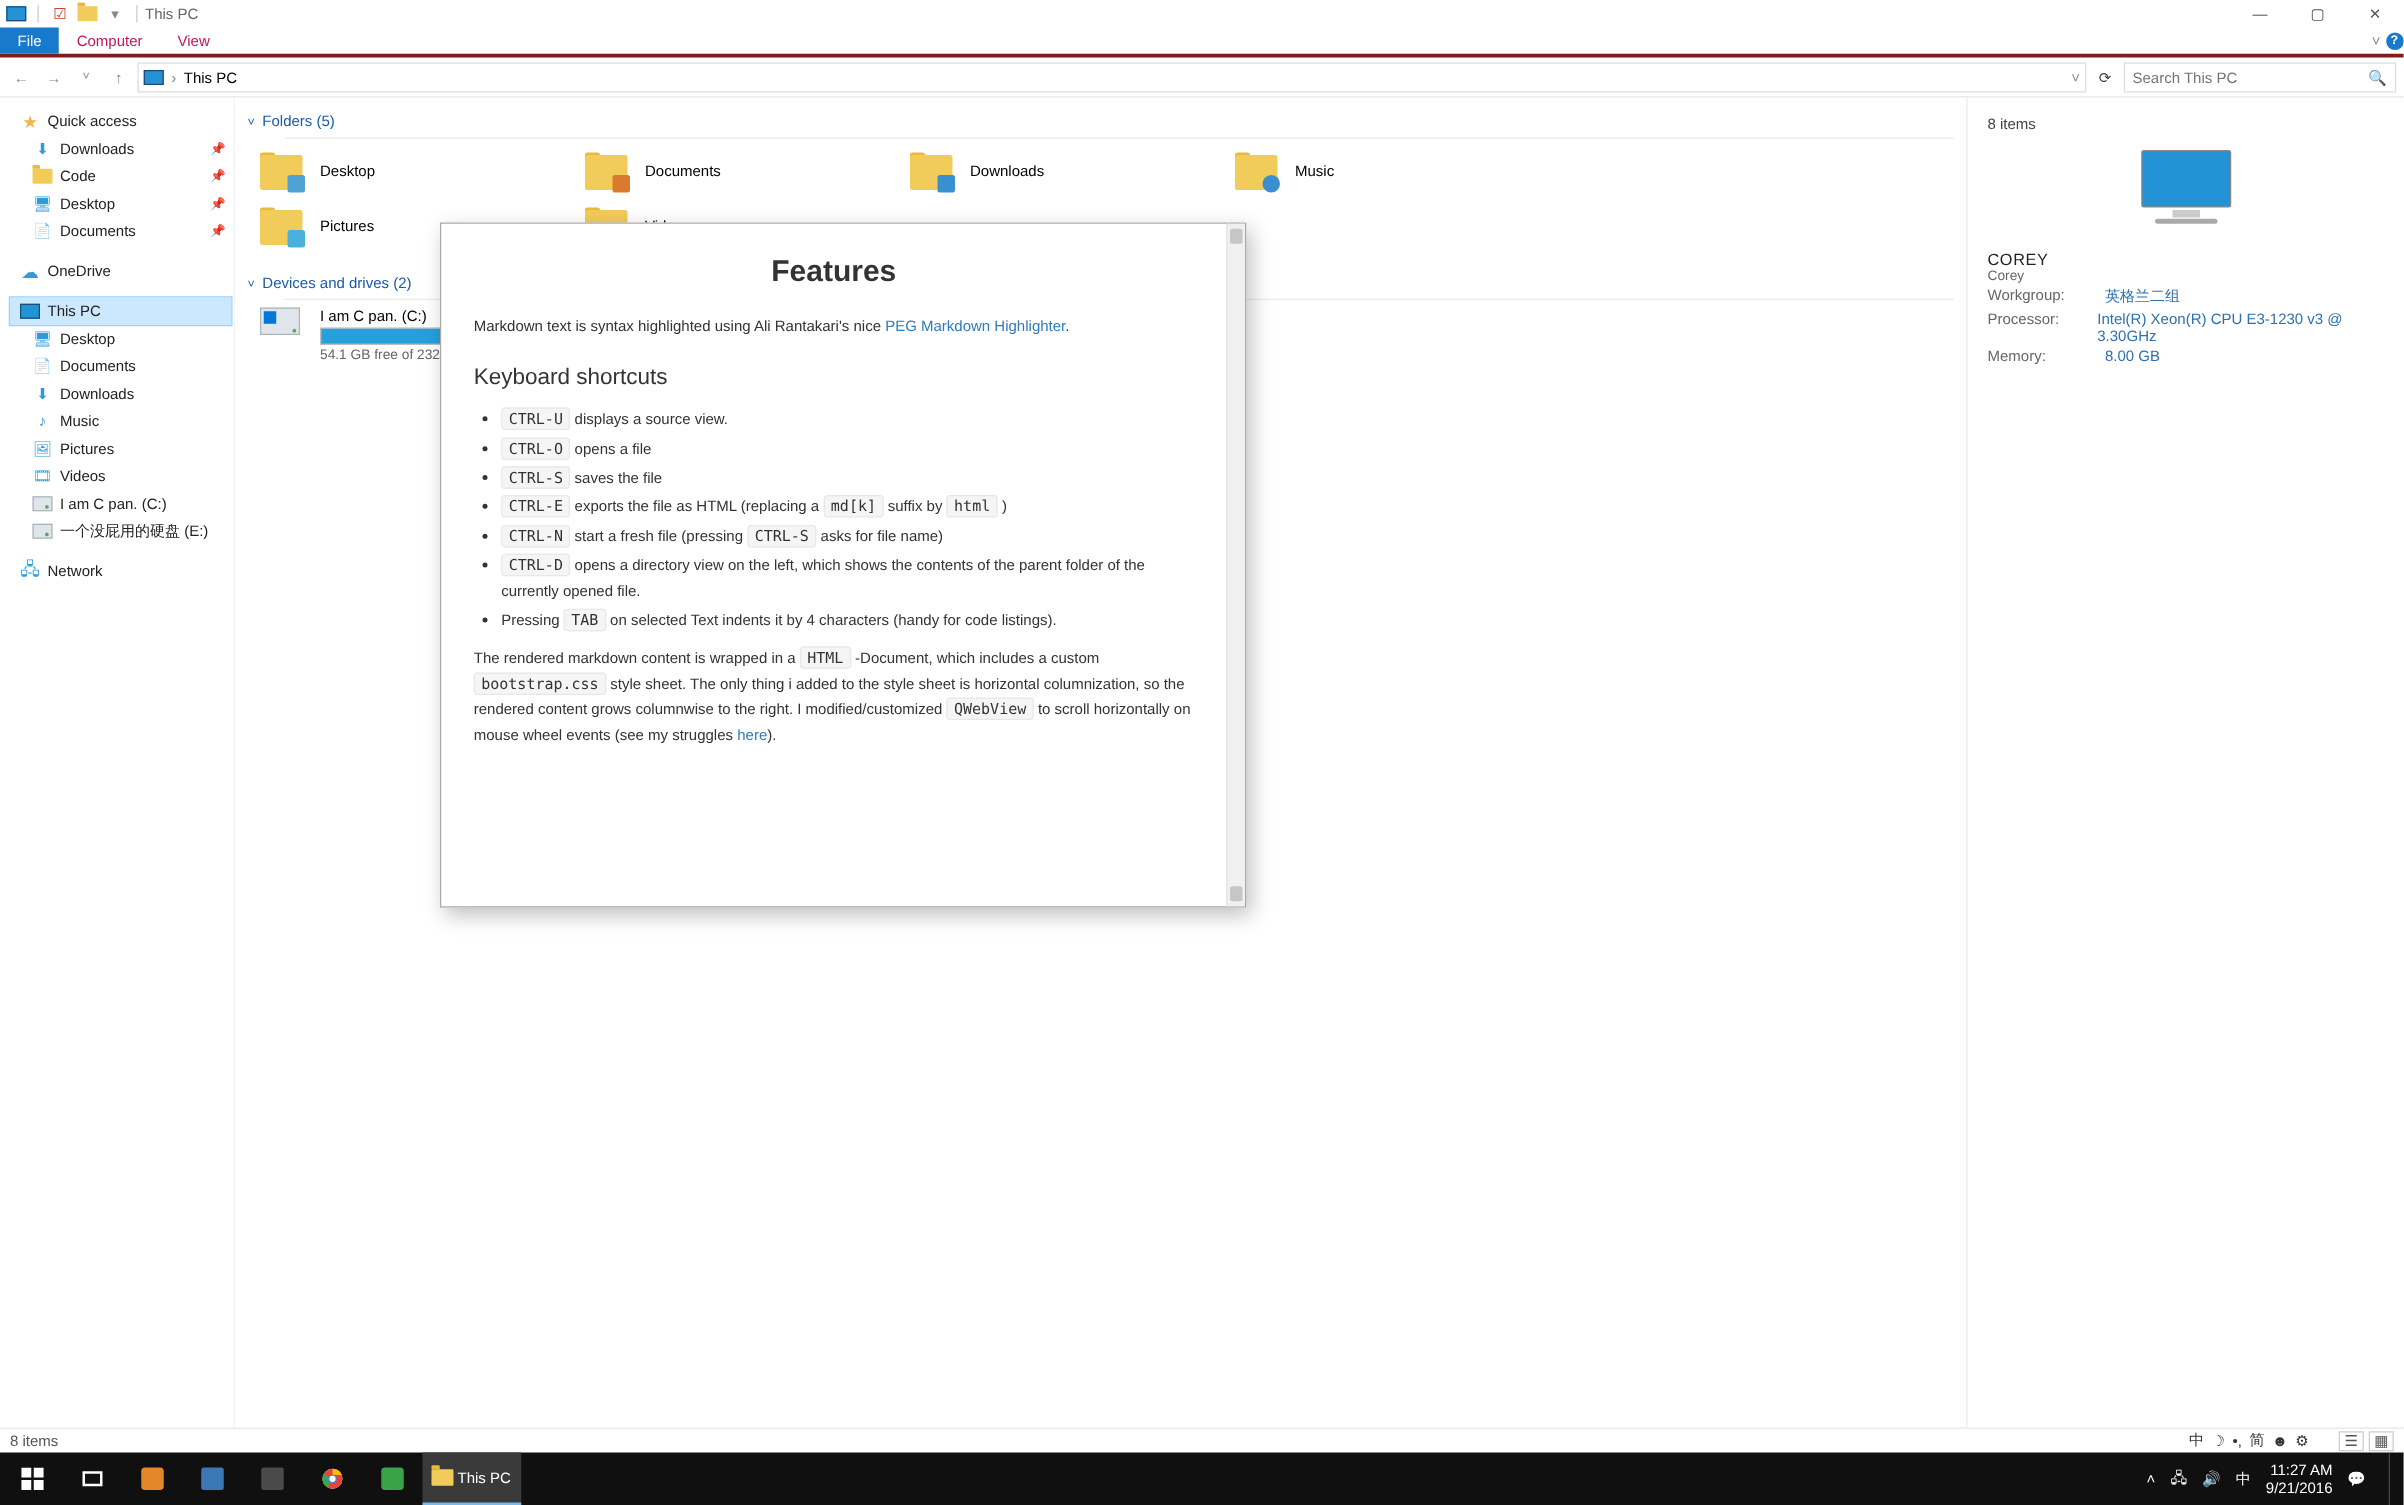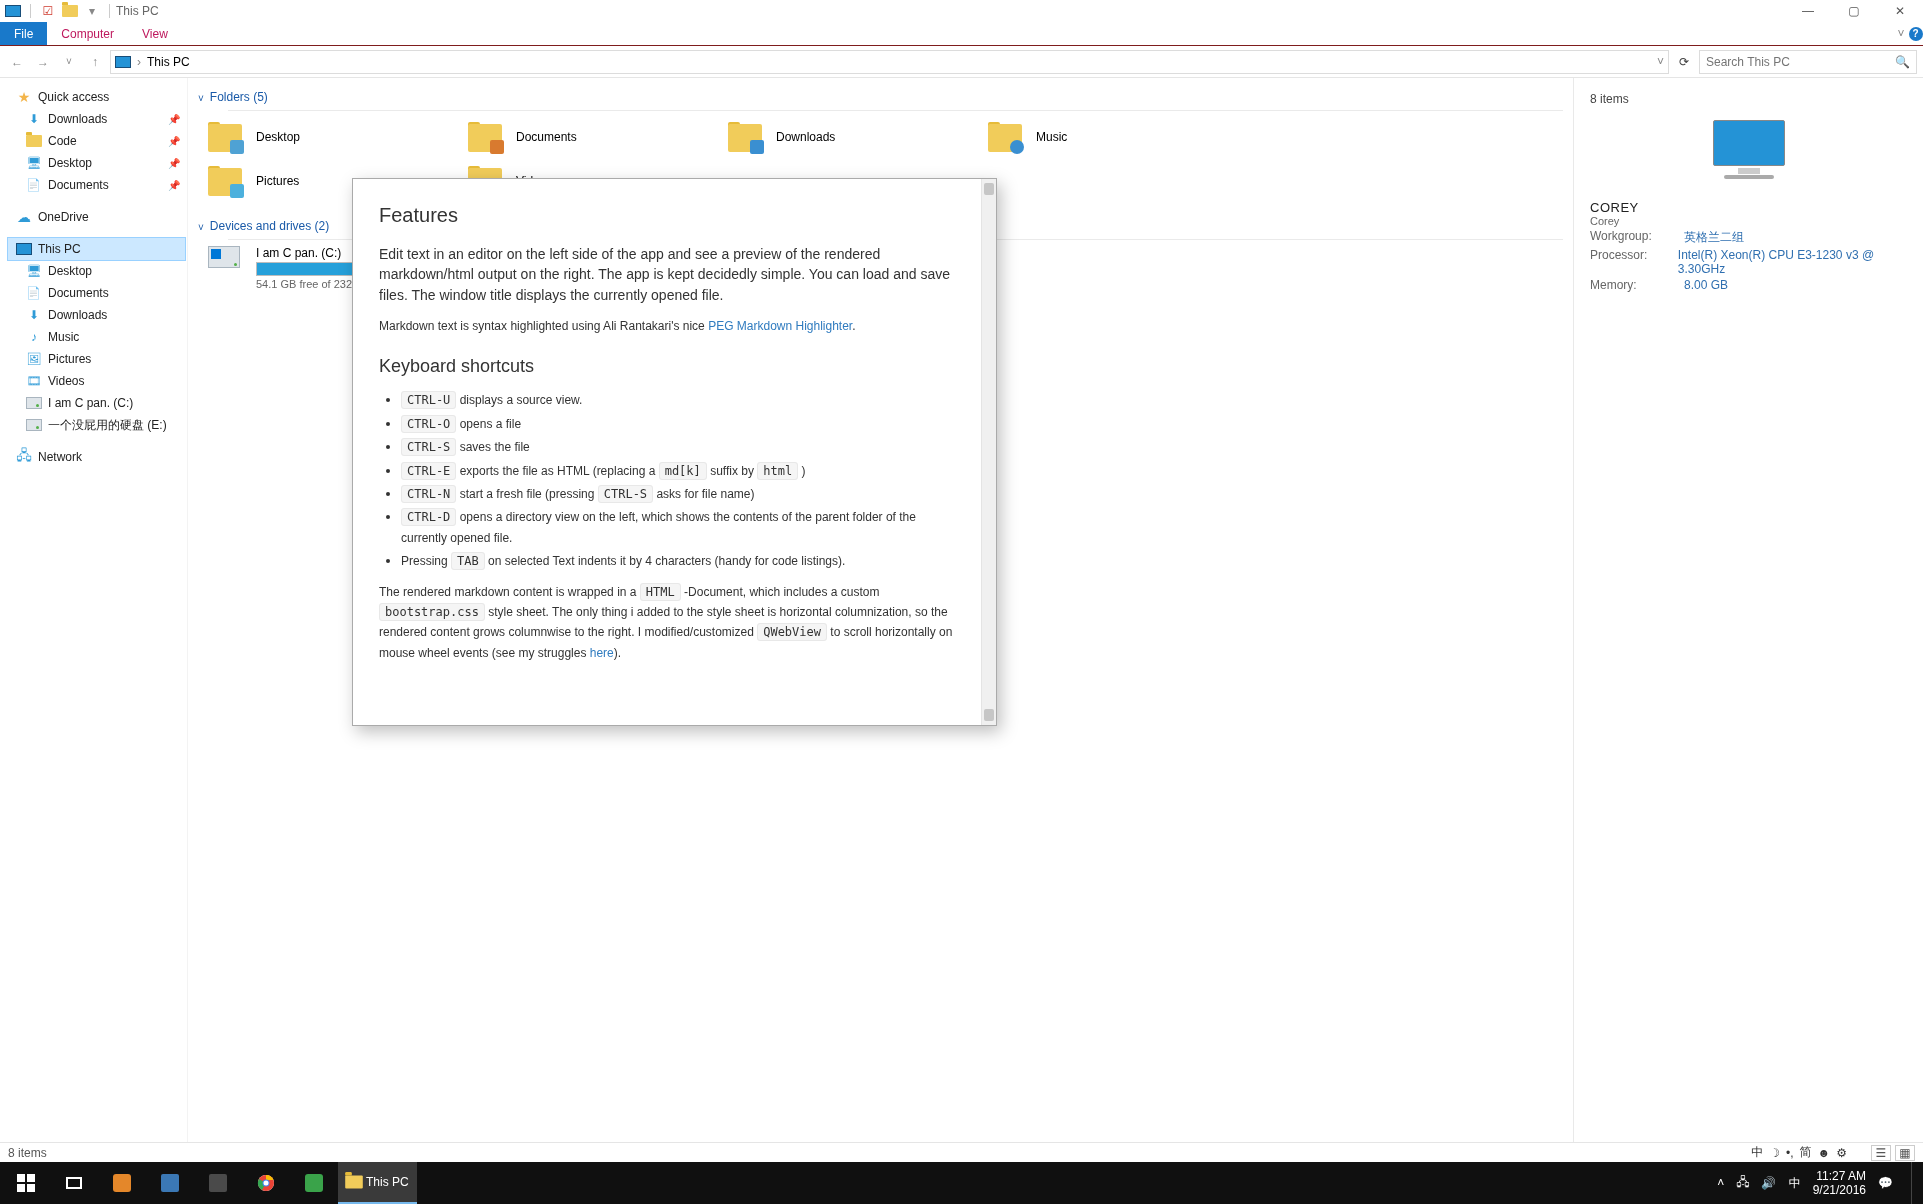--- a/index.html
+++ b/index.html
@@ -8,21 +8,21 @@
 
 .titlebar { height: 22px; display: flex; align-items: center; background: #fff; border-bottom: 1px solid #fff; }
 .titlebar .qat { display: flex; align-items: center; gap: 4px; padding-left: 4px; }
 .qat-icon { width: 18px; height: 18px; display: inline-flex; align-items: center; justify-content: center; }
 .titlebar .sep { width: 1px; height: 14px; background: #ccc; margin: 0 4px; }
 .titlebar .title { color: #666; padding-left: 2px; }
 .titlebar .spacer { flex: 1; }
 .winbtn { width: 46px; height: 22px; display: inline-flex; align-items: center; justify-content: center; color: #555; }
 
 
-.ribbon { height: 24px; display: flex; align-items: stretch; border-bottom: 1px solid #7f1d1d; }
+.ribbon { height: 24px; display: flex; align-items: stretch; border-bottom: 3px solid #7f1d1d; }
 .ribbon .tab { padding: 0 14px; display: flex; align-items: center; color: #be185d; }
 .ribbon .tab.file { background: #1979ca; color: #fff; }
 .ribbon .help { margin-left: auto; width: 26px; display: flex; align-items: center; justify-content: center; }
 .help-q { width: 14px; height: 14px; border-radius: 50%; background: #1979ca; color:#fff; font-size:10px; line-height:14px; text-align:center; font-weight:bold; }
 
 
 .addr { height: 32px; display: flex; align-items: center; gap: 4px; padding: 0 6px; border-bottom: 1px solid #e5e5e5; }
 .nav-btn { width: 22px; height: 22px; color: #888; display:inline-flex; align-items:center; justify-content:center; }
 .breadcrumb { flex: 1; height: 24px; border: 1px solid #dcdcdc; display:flex; align-items:center; padding: 0 4px; gap:6px; }
 .breadcrumb .chev { color:#888; }
@@ -83,21 +83,21 @@
 .task-label { color:#fff; margin-left:4px; font-size:12px;}
 .taskgroup { display:flex; align-items:center; padding:0 8px; height:42px;}
 .taskgroup.active { background:#3a3a3a; border-bottom:2px solid #76b9ed; }
 .tray { margin-left:auto; display:flex; align-items:center; gap:12px; padding-right:6px; color:#fff; }
 .tray .clock { text-align:right; line-height:14px; font-size:11px; }
 .tray .showdesktop { width:6px; height:42px; border-left:1px solid #444; margin-left:6px;}
 
 
 .overlay-win { position:absolute; left:164px; top:100px; width:645px; height:548px; background:#fff; border:1px solid #aaa; box-shadow: 4px 6px 16px rgba(0,0,0,.25); display:flex;}
 .overlay-body { flex:1; padding: 22px 26px 10px 26px; overflow:hidden; color:#333; font-size:14px; line-height:1.45; }
-.overlay-body h2 { font-size:20px; font-weight:400; color:#333; margin:0 0 14px 0; }
+.overlay-body h2 { font-size:24px; font-weight:700; color:#333; margin:0 0 14px 0;text-align:center; }
 .overlay-body h3 { font-size:18px; font-weight:400; color:#333; margin:18px 0 10px 0;}
 .overlay-body p { margin: 10px 0; font-size:14px;}
 .overlay-body ul { margin: 8px 0 8px 22px; }
 .overlay-body li { margin: 3px 0; font-size:14px; list-style: disc; }
 .overlay-body code { font-family: Consolas, monospace; background:#f5f5f5; padding:1px 5px; border:1px solid #e8e8e8; border-radius:3px; font-size:12px; }
 .overlay-body a { color:#2f7bbf; text-decoration:none; }
 .overlay-scroll { width:15px; background:#f0f0f0; position:relative; border-left:1px solid #e4e4e4;}
 .overlay-scroll .thumb { position:absolute; left:2px; right:2px; top:4px; height:12px; background:#c6c6c6; border-radius:2px;}
 .overlay-scroll .thumb.bottom{ top:auto; bottom:4px;}
 
@@ -334,21 +334,20 @@
           <div class="drive-bar">
             <div class="drive-fill" id="drive-fill" style="width: 77%;"></div>
           </div>
           <div class="drive-text">54.1 GB free of 232 GB</div>
         </div>
       </div>
 
       <div class="overlay-win">
         <div class="overlay-body">
           <h2>Features</h2>
-          <p>Edit text in an editor on the left side of the app and see a preview of the rendered markdown/html output on the right. The app is kept decidedly simple. You can load and save files. The window title displays the currently opened file.</p>
           <p>
             <span>Markdown text is syntax highlighted using Ali Rantakari's nice </span><a href="#">PEG Markdown Highlighter</a><span>.</span>
           </p>
 
           <h3>Keyboard shortcuts</h3>
           <ul>
             <li><code>CTRL-U</code><span> displays a source view.</span></li>
             <li><code>CTRL-O</code><span> opens a file</span></li>
             <li><code>CTRL-S</code><span> saves the file</span></li>
             <li><code>CTRL-E</code><span> exports the file as HTML (replacing a </span><code>md[k]</code><span> suffix by </span><code>html</code><span> )</span></li>

